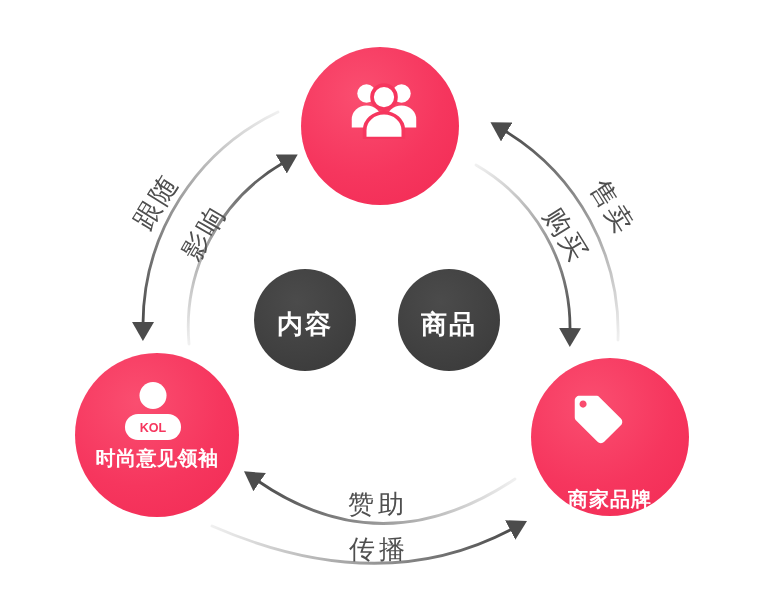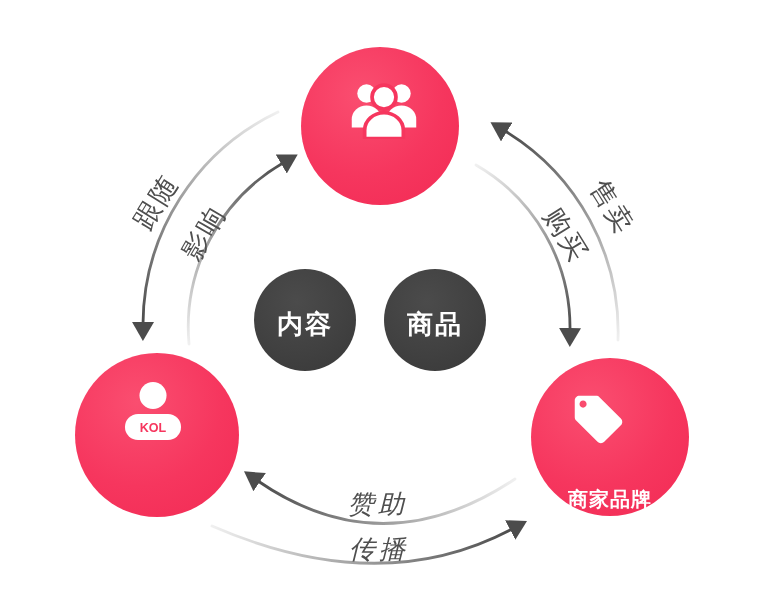--- a/index.html
+++ b/index.html
@@ -17,42 +17,42 @@
     background: radial-gradient(circle at 38% 30%, #fa4e70 0%, #f6365e 55%, #f22a54 100%);
   }
   .node-dark {
     background: radial-gradient(circle at 42% 32%, #4b4b4b 0%, #414141 55%, #383838 100%);
     text-decoration: underline;
   }
   .node-users    { left:301px; top:47px;  width:158px; height:158px; }
   .node-kol      { left:75px;  top:353px; width:164px; height:164px; }
   .node-merchant { left:531px; top:358px; width:158px; height:158px; }
   .node-content  { left:254px; top:269px; width:102px; height:102px; }
-  .node-goods    { left:384px; top:269px; width:102px; height:102px; }
+  .node-goods    { left:398px; top:269px; width:102px; height:102px; }
 
   .node-label {
     position:absolute; left:0; width:100%;
     text-align:center; color:#ffffff; font-weight:bold;
   }
   .node-users .node-label    { top:96px;  font-size:20px; letter-spacing:2px; }
   .node-kol .node-label      { top:92px;  font-size:20px; letter-spacing:0.5px; }
   .node-merchant .node-label { top:96px;  font-size:20px; letter-spacing:1px;margin-top:32px; }
   .node-dark .node-label     { top:38px;  font-size:26px; letter-spacing:2px; }
 
   .node-icon { position:absolute; }
   .icon-users    { left:48px; top:34px; }
   .icon-kol      { left:49px; top:28px; }
   .icon-merchant { left:39px; top:33px; }
 
   .edge-label {
     position:absolute; color:#4f4f4f;
     text-align:center; white-space:nowrap;
   }
   .edge-rot { font-size:27px; letter-spacing:2px; width:120px; }
-  .edge-hor { font-size:26px; letter-spacing:4px; width:120px;font-style:italic; }
+  .edge-hor { font-size:26px; letter-spacing:4px; width:120px; }
   .edge-follow    { left:96px;  top:184px; transform:rotate(-58deg); }
   .edge-influence { left:144px; top:215px; transform:rotate(-60deg); }
   .edge-sell      { left:552px; top:189px; transform:rotate(58deg); }
   .edge-buy       { left:506px; top:217px; transform:rotate(58deg); }
   .edge-sponsor   { left:318px; top:487px; }
   .edge-spread    { left:319px; top:532px; }
 </style>
 </head>
 <body>
 
@@ -117,20 +117,21 @@
       </g>
     </svg>
   </div>
 
   <div class="node node-pink node-kol">
     <svg class="node-icon icon-kol" width="58" height="60" viewBox="0 0 60 62">
       <circle cx="30" cy="15" r="14" fill="#ffffff"></circle>
       <rect x="1" y="34" width="58" height="27" rx="13.5" fill="#ffffff"></rect>
       <text x="30" y="52.5" text-anchor="middle" font-size="13" font-weight="bold" fill="#f6365e">KOL</text>
     </svg>
+    <div class="node-label">时尚意见领袖</div>
   </div>
 
   <div class="node node-pink node-merchant">
     <svg class="node-icon icon-merchant" width="57" height="57" viewBox="0 0 24 24">
       <path fill="#ffffff" fill-rule="evenodd" d="M21.41 11.58l-9-9C12.05 2.22 11.55 2 11 2H4c-1.1 0-2 .9-2 2v7c0 .55.22 1.05.59 1.42l9 9c.36.36.86.58 1.41.58.55 0 1.05-.22 1.41-.59l7-7c.37-.36.59-.86.59-1.41 0-.55-.23-1.06-.59-1.42zM5.5 7C4.67 7 4 6.33 4 5.5S4.67 4 5.5 4 7 4.67 7 5.5 6.33 7 5.5 7z"></path>
     </svg>
     <div class="node-label">商家品牌</div>
   </div>
 
   <div class="node node-dark node-content">

